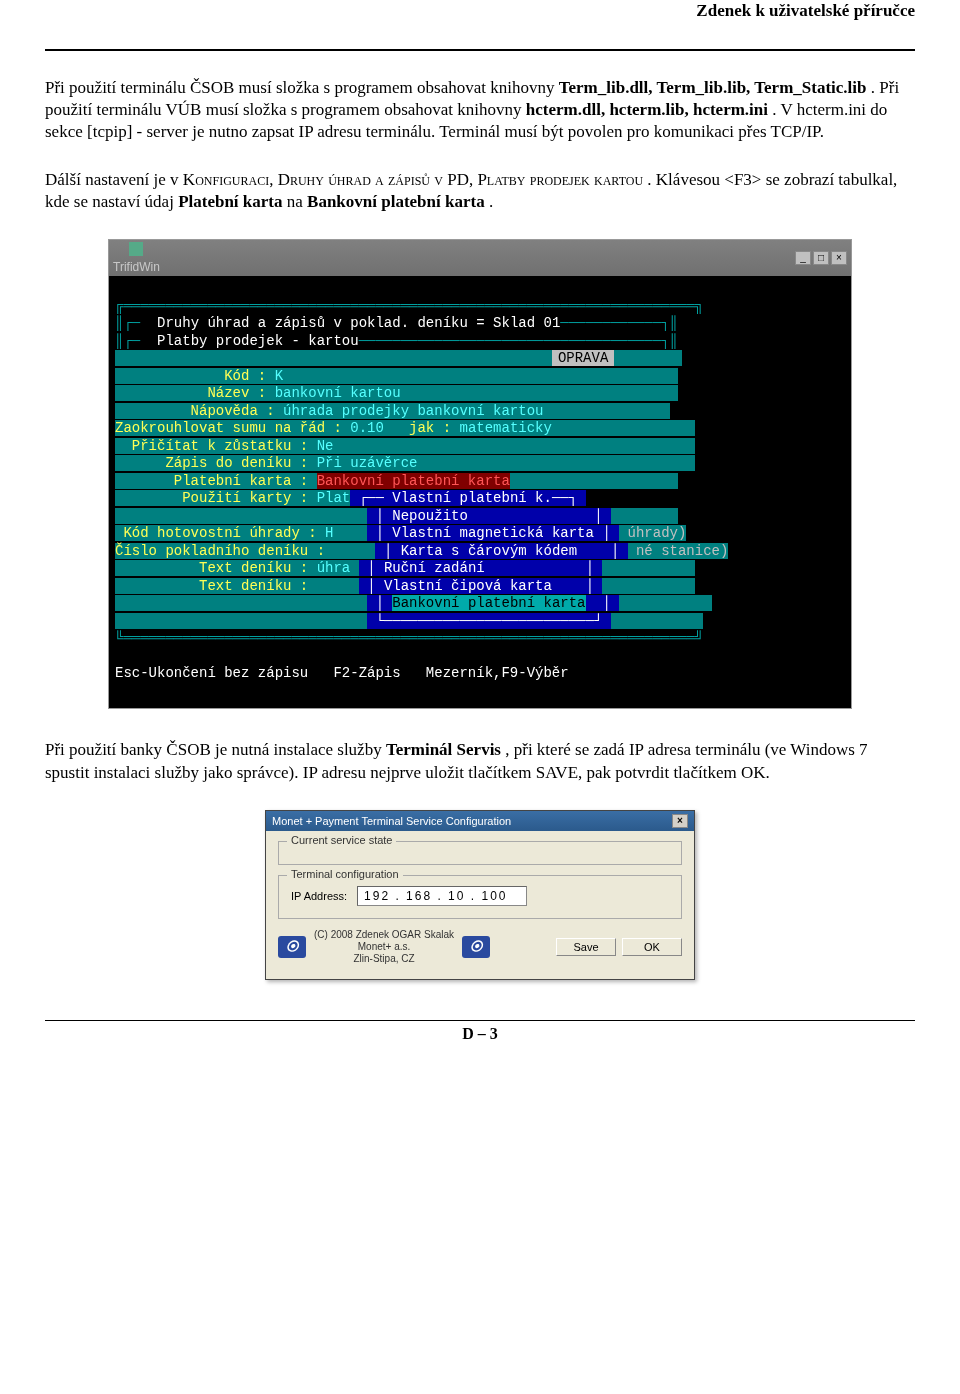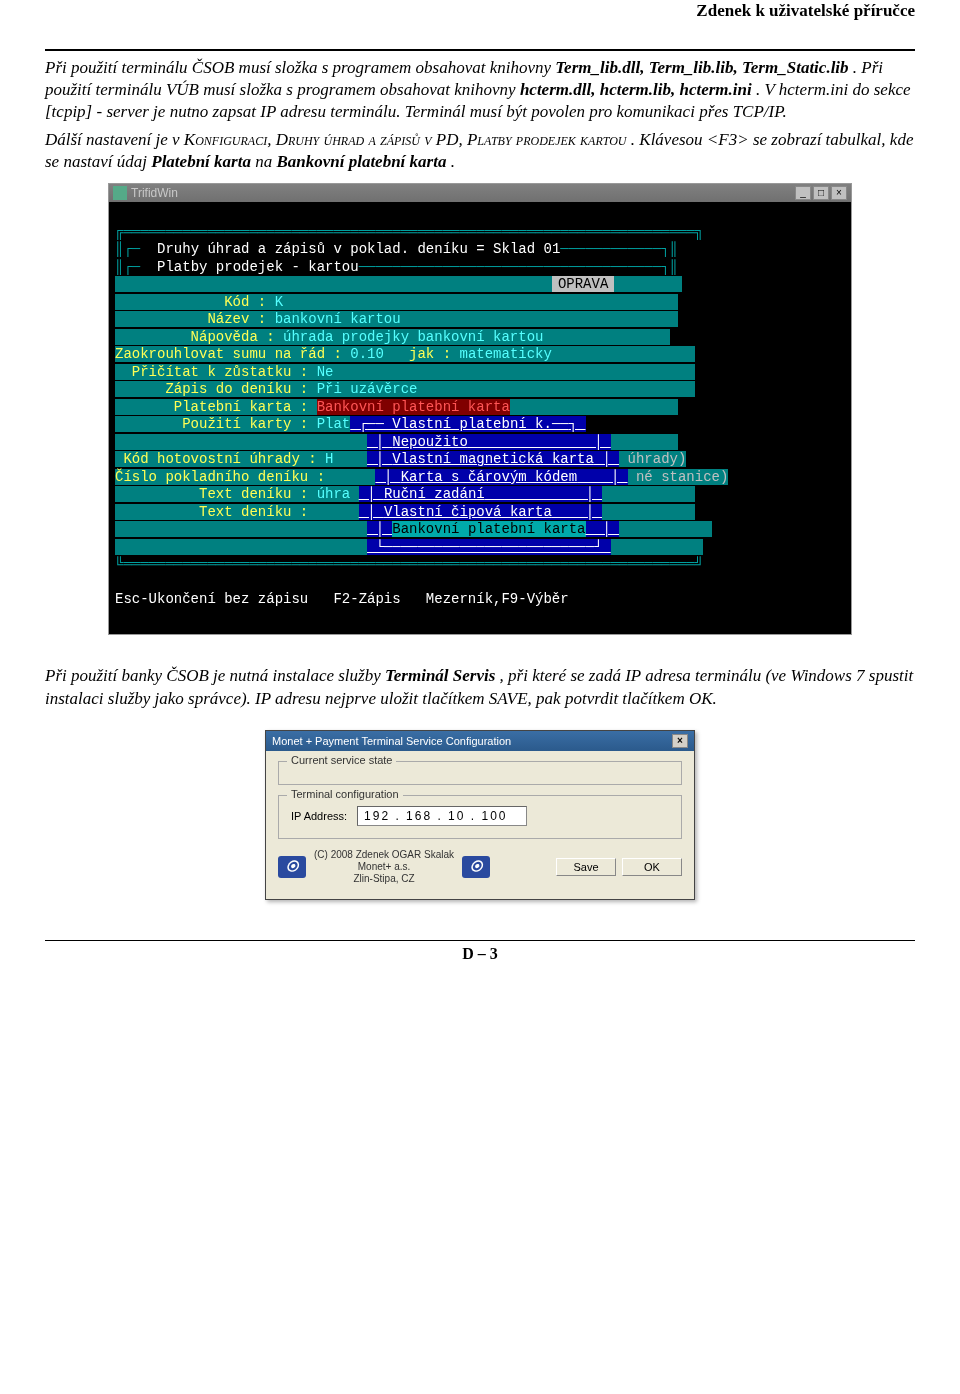--- a/index.html
+++ b/index.html
@@ -19,21 +19,21 @@
   }
   .header-text {
     position: absolute;
     right: 0;
     top: -24px;
     font-weight: bold;
     font-size: 17px;
     background: #fff;
     padding-left: 4px;
   }
-  .para { margin: 6px 0; line-height: 1.3; font-style: italic; }
+  .para { margin: 26px 0; line-height: 1.3; }
   .b { font-weight: bold; }
 
   
   .trifid-wrap {
     width: 744px;
     margin: 10px auto 30px auto;
     border: 1px solid #999;
     background: #c0c0c0;
     font-family: "Courier New", monospace;
     font-size: 14px;
@@ -41,21 +41,21 @@
   .trifid-title {
     background: linear-gradient(#808080,#707070);
     color: #c8c8c8;
     font-size: 12px;
     font-family: Tahoma, sans-serif;
     padding: 2px 4px;
     display: flex;
     justify-content: space-between;
     align-items: center;
   }
-  .titlecaption { display:flex; align-items:center; gap:4px; }
+  .titlecaption { display:flex; align-items:center; gap:4px;flex-direction:column; }
   .win-icon {
     width:14px; height:14px; background:#5a8; display:inline-block;
   }
   .winbtns { display:flex; gap:2px; }
   .winbtn {
     width:16px; height:14px; background:#c0c0c0; border:1px solid #888;
     font-size:10px; line-height:11px; text-align:center; color:#000;
     font-family: Tahoma, sans-serif;
   }
   .term-body {
@@ -67,21 +67,21 @@
   }
   .term-body .teal-bg {
     background:#008080; color:#000;
   }
   .teal-frame-line { color:#00a0a0; }
   .yellow { color:#ffff55; }
   .white { color:#fff; }
   .gray { color:#c0c0c0; }
   .cyan { color:#55ffff; }
   .redbg { background:#800000; color:#ff5555; }
-  .pop { background:#0000aa; color:#fff;text-decoration:underline; }
+  .pop { background:#0000aa; color:#fff; }
   .pop-sel { background:#00aaaa; color:#000; }
   .oprava {
     background:#c0c0c0; color:#000; padding:0 6px;
   }
   .status-line { color:#fff; background:#000; }
 
   
   .monet-wrap {
     width: 430px;
     margin: 20px auto 30px auto;

